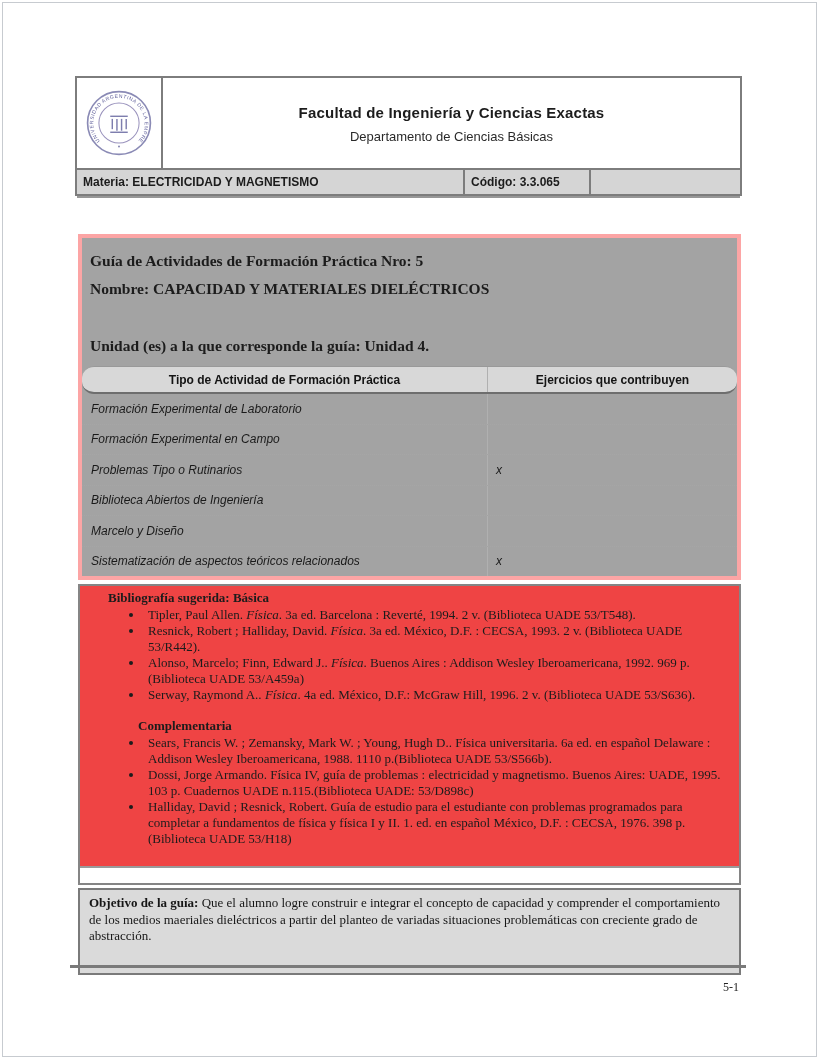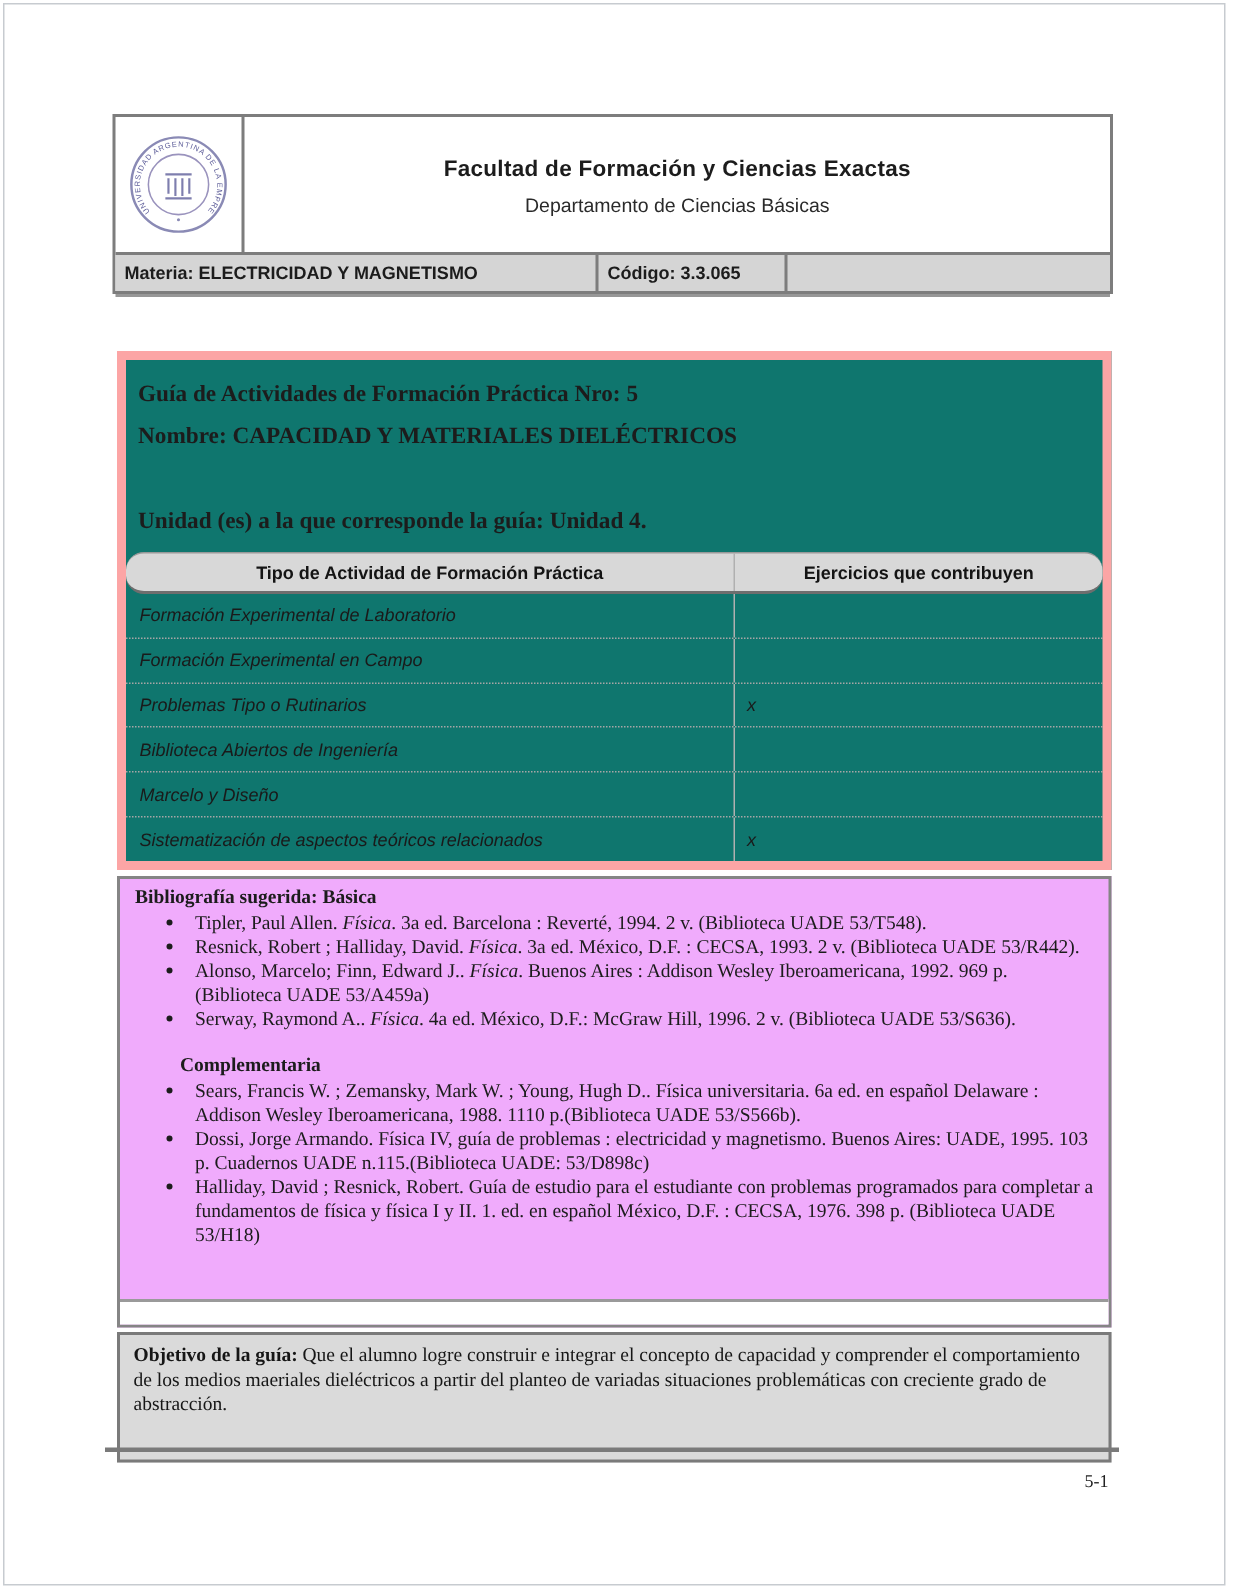--- a/index.html
+++ b/index.html
@@ -20,28 +20,28 @@
     border:2px solid #7d7d7d; background:#ffffff;
     box-shadow:0 4px 0 -2px #979797;
   }
   .header-row1 { display:flex; height:90px; }
   .logo-cell { width:86px; border-right:2px solid #7d7d7d; display:flex; align-items:center; justify-content:center; }
   .title-cell { flex:1; text-align:center; padding-top:26px; }
   .faculty { font-weight:bold; font-size:15px; letter-spacing:0.2px; }
   .department { font-size:13px; margin-top:8px; color:#2a2a2a; }
   .header-row2 { display:flex; height:26px; border-top:2px solid #7d7d7d; background:#d5d5d5; }
   .hcell { display:flex; align-items:center; padding-left:6px; font-weight:bold; font-size:12px; }
-  .hcell-subject { width:322px; border-right:2px solid #7d7d7d; }
+  .hcell-subject { width:388px; border-right:2px solid #7d7d7d; }
   .hcell-code { width:126px; border-right:2px solid #7d7d7d; }
   .hcell-empty { flex:1; }
 
   
   .box-a {
     position:absolute; left:78px; top:234px; width:663px; height:346px;
-    border:6px solid #fca5a5; background:#0f766e;
+    border:4px solid #fca5a5; background:#a3a3a3;
   }
   .guide-titles { padding:13px 8px 0 8px; }
   .guide-title-line { font-weight:bold; font-size:15.5px; line-height:20px; }
   .guide-line1 { margin-bottom:8px; }
   .guide-line3 { margin-top:37px; }
 
   .activity-table { position:absolute; left:0; right:0; bottom:0; top:128px; display:flex; flex-direction:column; }
   .at-header {
     display:flex; height:28px; background:#d8d8d8;
     border-top:1px solid #999999; border-bottom:2px solid #6e6e6e;border-radius:12px;
@@ -53,21 +53,21 @@
   .col-left { width:405px; }
   .col-right { flex:1; border-left:1px solid #b0b0b0; }
   .at-row { display:flex; flex:1;font-style:italic; }
   .at-row + .at-row { border-top:1px dotted #a6a6a6; }
   .at-row .col-left { display:flex; align-items:center; padding-left:9px; font-size:12px; color:#1a1a1a; }
   .at-row .col-right { display:flex; align-items:center; justify-content:flex-start; padding-left:8px; font-size:12px; color:#1a1a1a; }
 
   
   .box-b {
     position:absolute; left:78px; top:584px; width:663px; height:301px;
-    border:2px solid #858585; background:#f0abfc; padding:3px 10px 0 10px;
+    border:2px solid #858585; background:#ef4444; padding:3px 10px 0 28px;
     font-size:13px; line-height:16px;
   }
   .bib-heading { font-weight:bold; font-size:13px; line-height:17px; }
   ul.bib-list { list-style:disc; margin:1px 0 0 0; padding-left:36px; }
   ul.bib-list li { padding-left:4px; margin-bottom:0; }
   .comp-heading { margin-top:14px;margin-left:30px; }
   .box-b-empty-row { position:absolute; left:0; right:0; bottom:0; height:17px; border-top:2px solid #9a9a9a; background:#ffffff; }
 
   
   .box-c {
@@ -106,21 +106,21 @@
             <path d="M 24.5,26.5 L 41.5,26.5"></path>
             <path d="M 26.5,29 L 26.5,39"></path>
             <path d="M 31,29 L 31,40.5"></path>
             <path d="M 35.5,29 L 35.5,40.5"></path>
             <path d="M 40,29 L 40,39"></path>
             <path d="M 24.5,42 L 41.5,42"></path>
           </g>
         </svg>
       </div>
       <div class="title-cell sans">
-        <div class="faculty">Facultad de Formación y Ciencias Exactas</div>
+        <div class="faculty">Facultad de Ingeniería y Ciencias Exactas</div>
         <div class="department">Departamento de Ciencias Básicas</div>
       </div>
     </div>
     <div class="header-row2 sans">
       <div class="hcell hcell-subject">Materia: ELECTRICIDAD Y MAGNETISMO</div>
       <div class="hcell hcell-code">Código: 3.3.065</div>
       <div class="hcell hcell-empty"></div>
     </div>
   </div>
 

